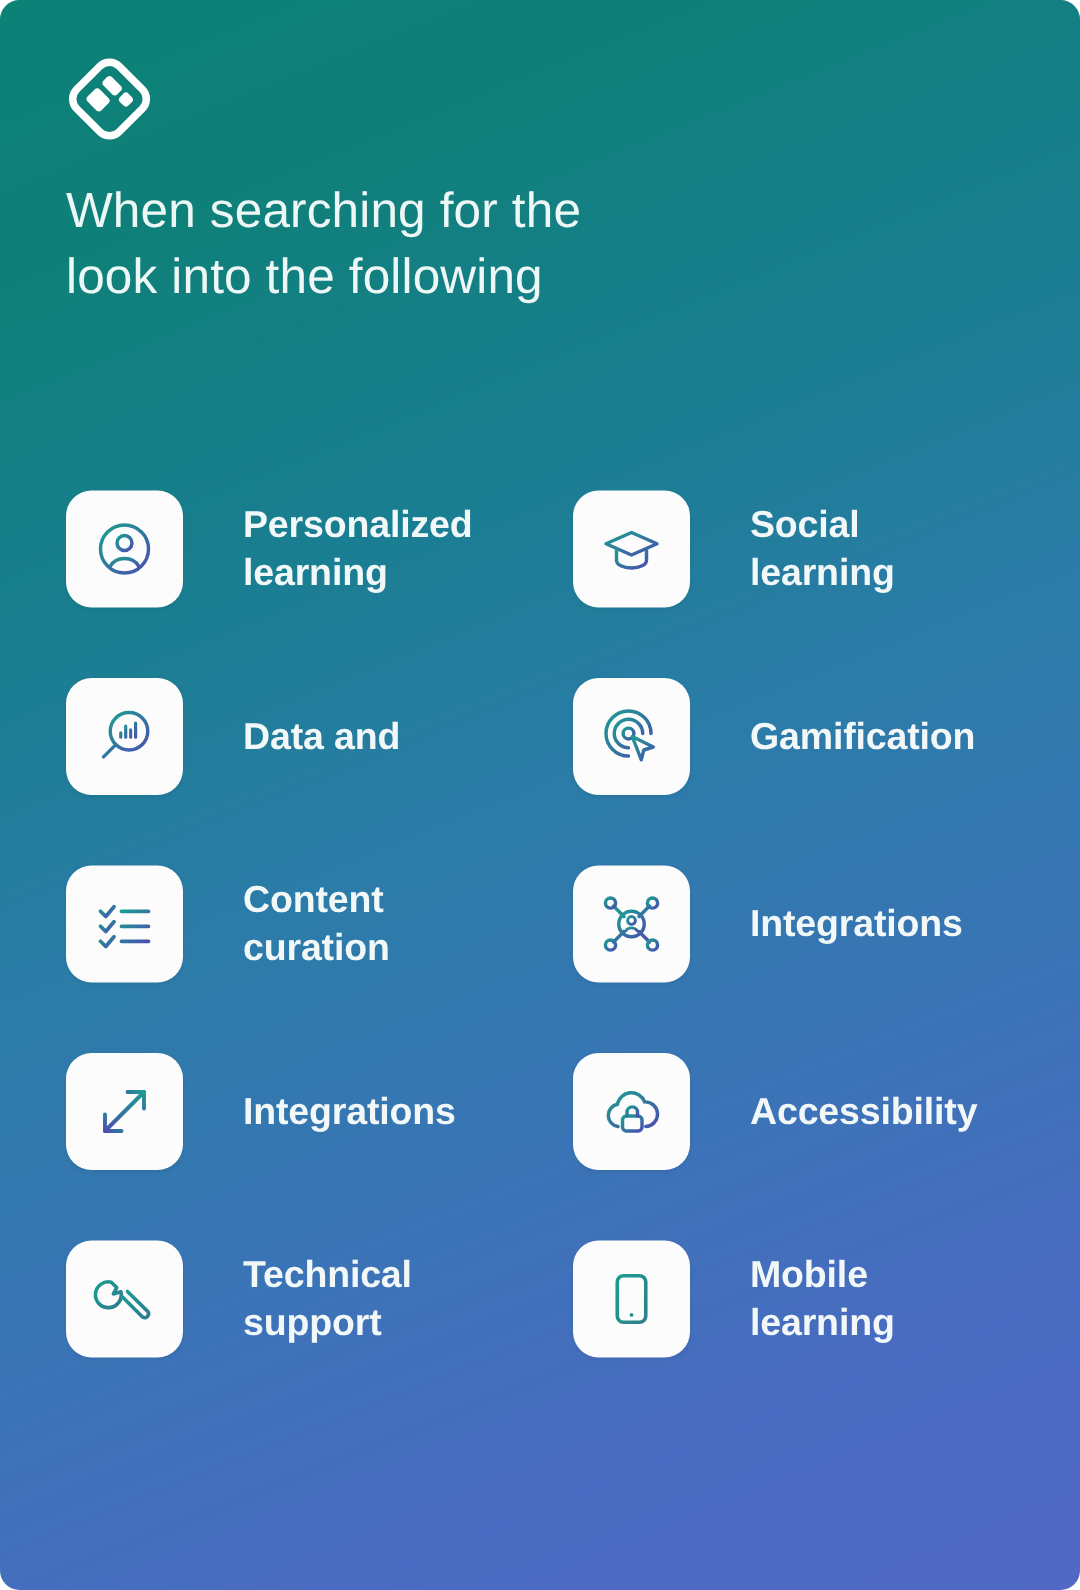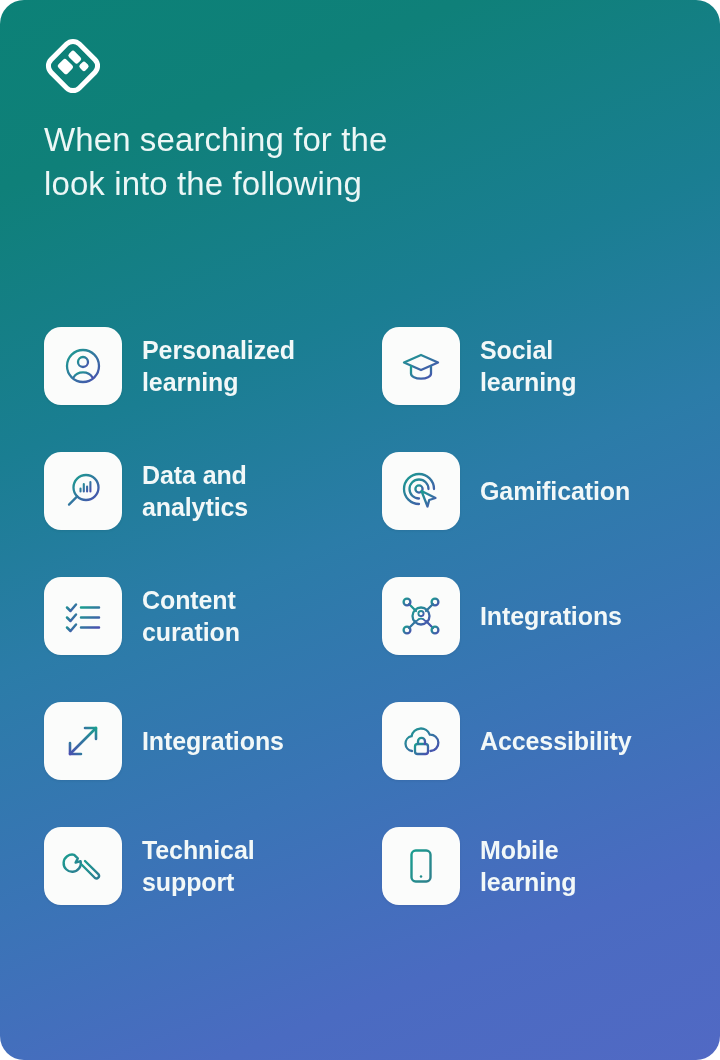--- a/index.html
+++ b/index.html
@@ -12,21 +12,21 @@
     height: 1060px;
     overflow: hidden;
     font-family: "Liberation Sans", sans-serif;
   }
 
   .card {
     position: relative;
     width: 720px;
     height: 1060px;
     box-sizing: border-box;
-    border-radius: 24px;
+    border-radius: 13px;
     background: linear-gradient(158deg,
         #0c8177 0%,
         #0f8079 14%,
         #1a7e92 34%,
         #2b7ca8 50%,
         #3a74b6 68%,
         #4a6bc1 85%,
         #5169c4 100%);
     overflow: hidden;
   }
@@ -88,20 +88,21 @@
   }
   .tile svg { display: block; }
 
   .label {
     color: #f2f8f8;
     font-size: 25px;
     font-weight: 700;
     line-height: 32px;
     letter-spacing: -0.1px;
     max-width: 215px;
+    margin-left: 20px;
   }
   .label .l2 { display: block; }
 </style>
 </head>
 <body>
 
 <div class="card">
 
   <div class="logo-wrap">
     <svg width="66" height="66" viewBox="0 0 66 66">
@@ -170,21 +171,20 @@
                 <stop offset="1" stop-color="#4a4fb0"></stop>
               </linearGradient>
             </defs>
           <circle cx="25" cy="18.5" r="12.5" fill="none" stroke="url(#g3)" stroke-width="2.3"></circle>
           <path d="M16.2 27.4 L8 35.6" fill="none" stroke="url(#g3)" stroke-width="2.3" stroke-linecap="round"></path>
           <path d="M19.5 22.5 V19.5 M22.8 22.5 V15 M26.1 22.5 V17.5 M29.4 22.5 V13" fill="none" stroke="url(#g3)" stroke-width="2.1" stroke-linecap="round"></path>
         </svg>
       </div>
       <div class="label">
         <span>Data and</span>
-        <span class="l2">analytics</span>
       </div>
     </div>
 
     <div class="item">
       <div class="tile">
         <svg width="44" height="44" viewBox="0 0 44 44">
           <defs>
               <linearGradient id="g4" x1="0" y1="0" x2="1" y2="1">
             <stop offset="0" stop-color="#1a9e8f"></stop>
                 <stop offset="1" stop-color="#4a4fb0"></stop>

